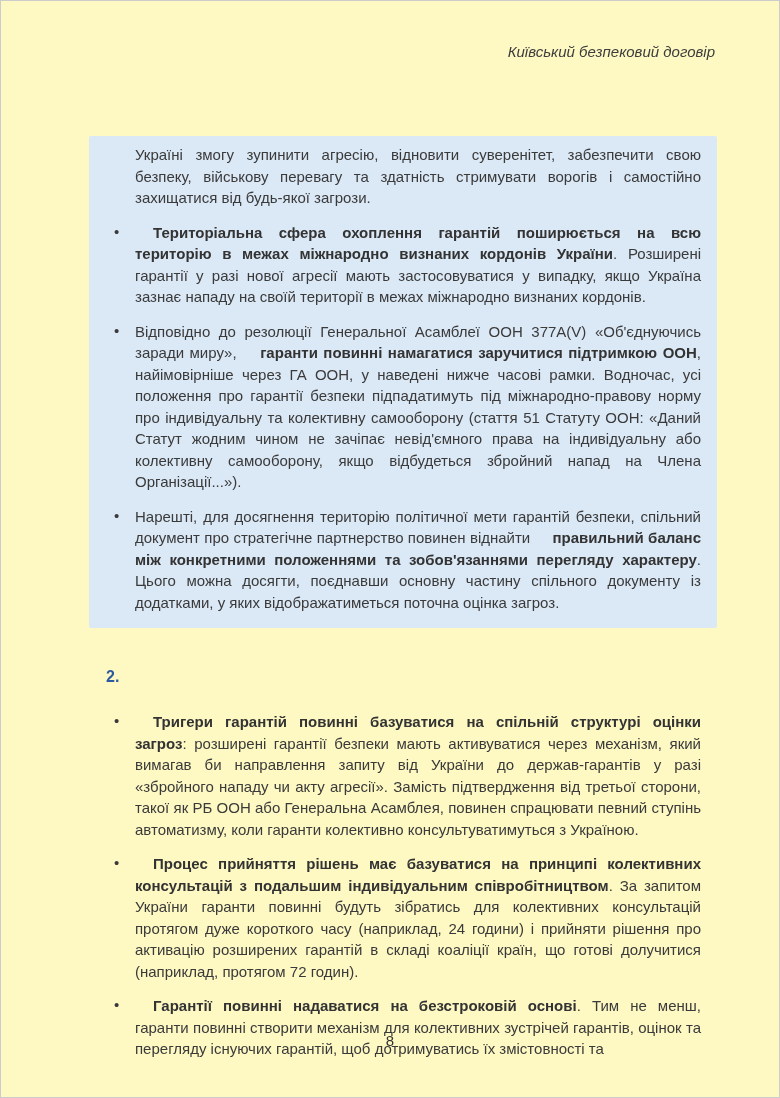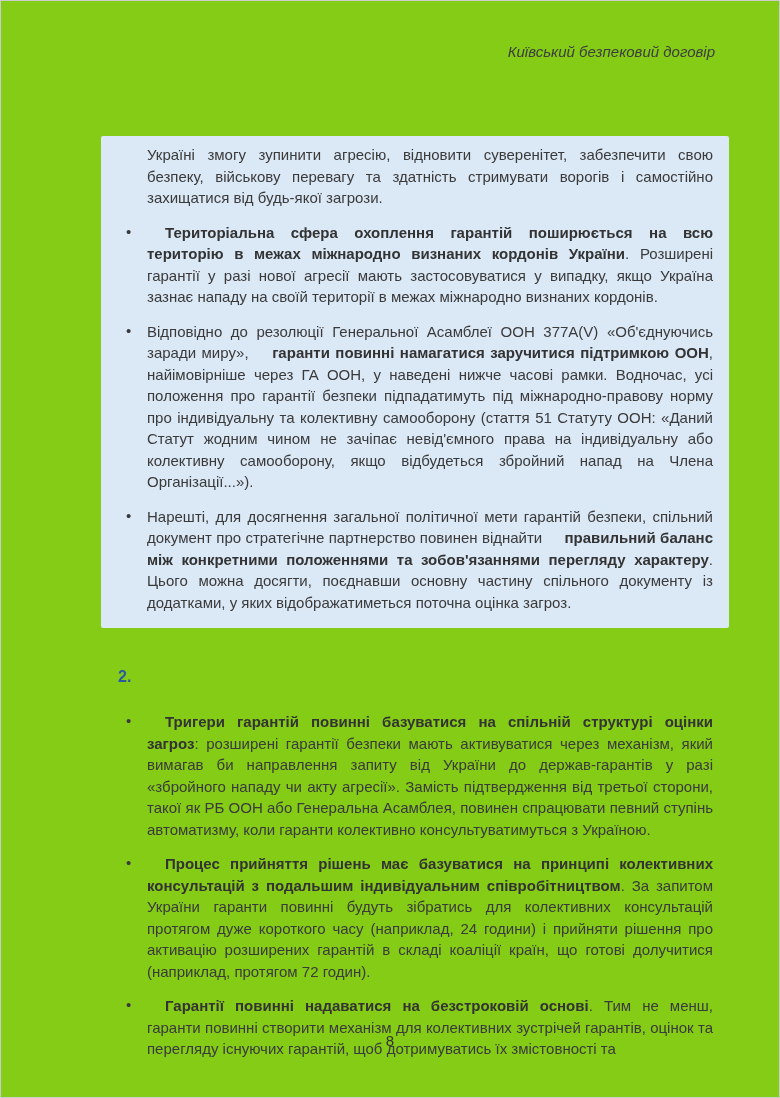--- a/index.html
+++ b/index.html
@@ -1,40 +1,40 @@
 <!DOCTYPE html>
 <html><head>
 <meta charset="utf-8">
 <style>
   html, body { margin: 0; padding: 0; background: #ffffff; }
   .page {
     position: relative;
     width: 780px;
     height: 1098px;
     box-sizing: border-box;
-    background: #84cc16;
+    background: #fef9c3;
     border: 1px solid #cccccc;
     font-family: "Liberation Sans", "DejaVu Sans", sans-serif;
     color: #3a3a3a;
     overflow: hidden;
   }
   .doc-header {
     position: absolute;
     top: 40px;
     right: 64px;
     text-align: right;
     font-style: italic;
     font-size: 15px;
     line-height: 21px;
     color: #3d3d3d;
   }
   .content {
     position: absolute;
     top: 135px;
-    left: 100px;
+    left: 88px;
     width: 628px;
     font-size: 15px;
     line-height: 21.5px;
     text-align: justify;
   }
   .highlight-box {
     box-sizing: border-box;
     width: 628px;
     background: #dbe8f6;
     border-radius: 2px;
@@ -94,21 +94,21 @@
         <span><span></span><b>Територіальна сфера охоплення гарантій поширюється на всю територію в межах міжнародно визнаних кордонів України</b><span>. Розширені гарантії у разі нової агресії мають застосовуватися у випадку, якщо Україна зазнає нападу на своїй території в межах міжнародно визнаних кордонів.</span></span>
       </div>
 
       <div class="bullet">
         <span class="dot">•</span>
         <span><span>Відповідно до резолюції Генеральної Асамблеї ООН 377A(V) «Об'єднуючись заради миру», </span><b>гаранти повинні намагатися заручитися підтримкою ООН</b><span>, найімовірніше через ГА ООН, у наведені нижче часові рамки. Водночас, усі положення про гарантії безпеки підпадатимуть під міжнародно-правову норму про індивідуальну та колективну самооборону (стаття 51 Статуту ООН: «Даний Статут жодним чином не зачіпає невід'ємного права на індивідуальну або колективну самооборону, якщо відбудеться збройний напад на Члена Організації...»).</span></span>
       </div>
 
       <div class="bullet">
         <span class="dot">•</span>
-        <span><span>Нарешті, для досягнення загальної політичної мети гарантій безпеки, спільний документ про стратегічне партнерство повинен віднайти </span><b>правильний баланс між конкретними положеннями та зобов'язаннями перегляду характеру</b><span>. Цього можна досягти, поєднавши основну частину спільного документу із додатками, у яких відображатиметься поточна оцінка загроз.</span></span>
+        <span><span>Нарешті, для досягнення територію політичної мети гарантій безпеки, спільний документ про стратегічне партнерство повинен віднайти </span><b>правильний баланс між конкретними положеннями та зобов'язаннями перегляду характеру</b><span>. Цього можна досягти, поєднавши основну частину спільного документу із додатками, у яких відображатиметься поточна оцінка загроз.</span></span>
       </div>
     </div>
 
     <div class="section-heading">
       <span class="num">2.</span>
     </div>
 
     <div class="section-bullets">
 
       <div class="bullet">

